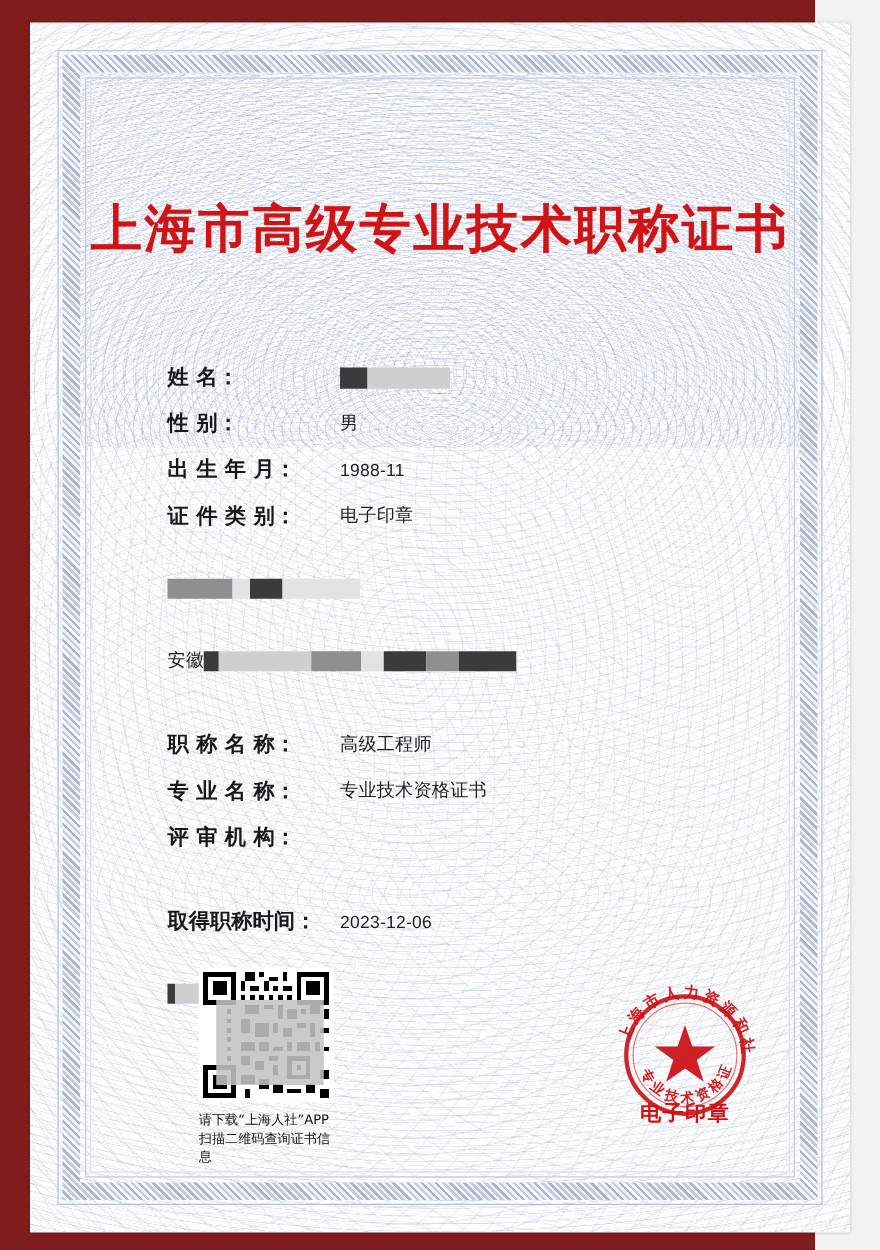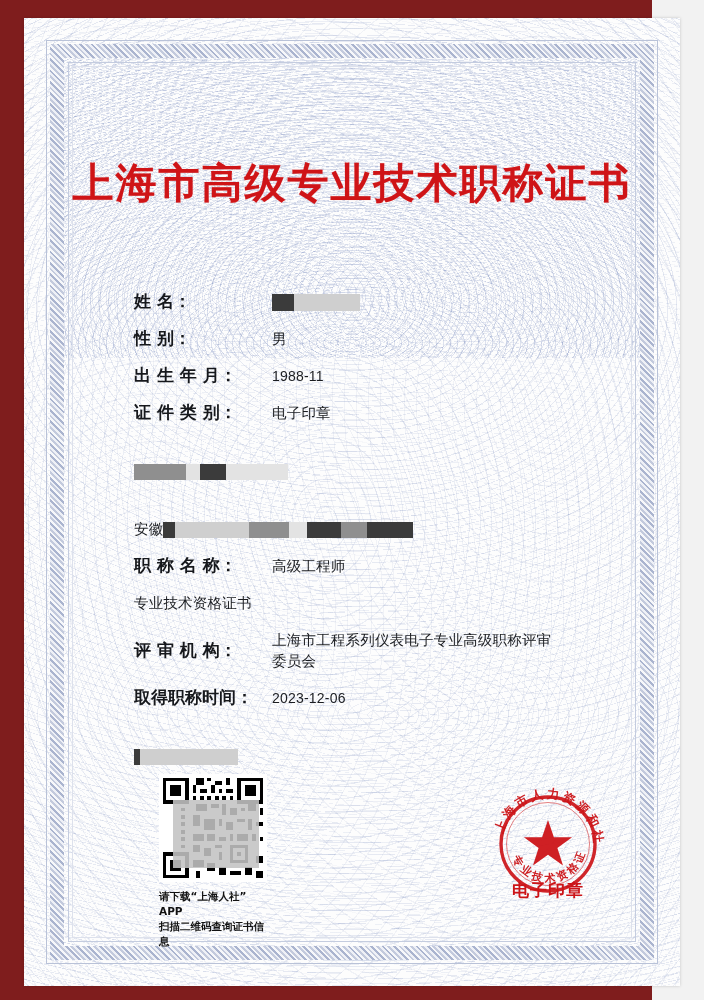--- a/index.html
+++ b/index.html
@@ -141,21 +141,21 @@
     display: inline-block;
     vertical-align: middle;
     background: #cfcfcf;
   }
   .redact.dark { background: #3b3b3b; }
   .redact.mid { background: #8f8f8f; }
   .redact.light { background: #e3e3e3; }
 
   .name-row .value { display: flex; align-items: center; gap: 0; }
 
-  .gap-block { margin-top: 14px; }
+  .gap-block { margin-top: 44px; }
 
   
   .qr-wrap {
     position: absolute;
     left: 135px;
     top: 756px;
     width: 110px;
   }
   .qr {
     width: 108px;
@@ -171,21 +171,21 @@
     left: 14px; top: 26px;
     width: 86px; height: 68px;
     background: rgba(195,195,195,0.88);
   }
   .qr-caption {
     margin-top: 7px;
     font-size: 10.5px;
     line-height: 15px;
     font-family: "DejaVu Sans", "Liberation Sans", sans-serif;
     color: #111;
-    font-weight: bold;
+    font-weight: normal;
     white-space: pre-line;
   }
 
   
   .seal {
     position: absolute;
     left: 460px;
     top: 762px;
     width: 128px;
     height: 128px;
@@ -255,26 +255,25 @@
           <span>安徽</span><span class="redact dark" style="width:12px;height:16px;"></span><span class="redact" style="width:74px;height:16px;"></span><span class="redact mid" style="width:40px;height:16px;"></span><span class="redact light" style="width:18px;height:16px;"></span><span class="redact dark" style="width:34px;height:16px;"></span><span class="redact mid" style="width:26px;height:16px;"></span><span class="redact dark" style="width:46px;height:16px;"></span>
         </div>
       </div>
 
       <div class="gap-block">
         <div class="row">
           <div class="label">职 称 名 称：</div>
           <div class="value">高级工程师</div>
         </div>
         <div class="row">
+          <div class="label">专 业 名 称：</div>
           <div class="value">专业技术资格证书</div>
         </div>
         <div class="row">
           <div class="label">评 审 机 构：</div>
-          <div class="value">上海市工程系列仪表电子专业高级职称评审
-委员会</div>
         </div>
       </div>
 
       <div class="gap-block">
         <div class="row">
           <div class="label">取得职称时间：</div>
           <div class="value mono">2023-12-06</div>
         </div>
         <div class="row">
           <div class="value">

